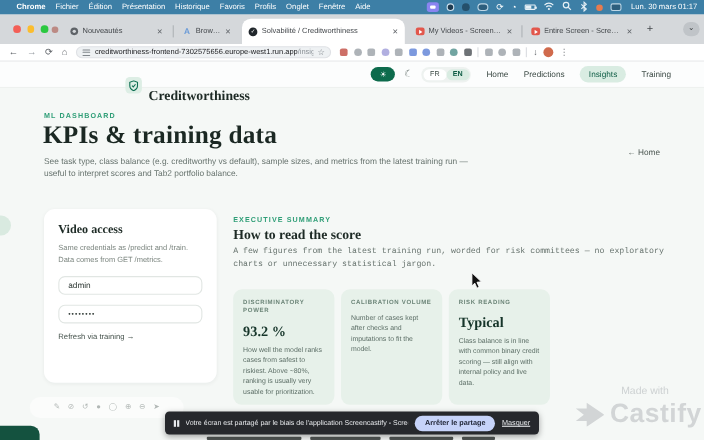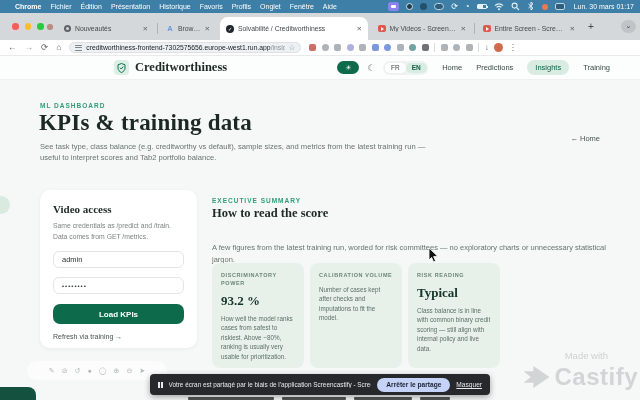--- a/index.html
+++ b/index.html
@@ -71,21 +71,21 @@
   .vsep { width:1px; height:9px; background:#dadce0; }
   .dl { color:#5f6368; font-size:8px; }
   .avatar { width:9px; height:9px; border-radius:50%; background:#d06a4c; }
   .kebab { color:#5f6368; font-size:8px; letter-spacing:0; }
 
   
   .appheader { position:absolute; top:56px; left:0; width:640px; height:24px; background:#fcfdfd;
     border-bottom:1px solid #eef1ef; z-index:40; }
   .brandwrap { position:absolute; left:114px; top:4px; display:flex; align-items:center; gap:6px; }
   .logo { width:15px; height:15px; border-radius:4px; background:#ddeee5; display:flex; align-items:center; justify-content:center; }
-  .brand { font-size:12.5px; font-weight:bold; color:#1d2a25; }
+  .brand { font-size:12.5px; font-weight:bold; color:#1d2a25;margin-top:20px; }
   .hctrl { position:absolute; right:30px; top:4px; display:flex; align-items:center; gap:8px; }
   .themepill { width:22px; height:13px; border-radius:7px; background:#0d6b4c; color:#fff; font-size:7px;
     display:flex; align-items:center; justify-content:center; }
   .moon { color:#5f6b67; font-size:9px; }
   .langtoggle { display:flex; align-items:center; background:#eef2f0; border-radius:8px; padding:1.5px; height:14px; }
   .langseg { font-size:6.5px; padding:1.5px 6px; border-radius:6px; color:#5a655f; }
   .langseg.fr { background:#ffffff; color:#3c4a45; }
   .langseg.en { background:#d9ece2; color:#0d5c44; font-weight:bold; }
   .nav { display:flex; align-items:center; gap:14px; margin-left:6px; }
   .navitem { font-size:7.5px; color:#3c4a45; }
@@ -106,21 +106,21 @@
   .sc-input { margin-top:9px; width:100%; height:17px; border:1px solid #e1e6e3; border-radius:6px;
     font-size:7.5px; color:#2d3733; padding:0 8px; background:#fff; font-family:"Liberation Sans","DejaVu Sans",sans-serif; display:block; }
   .sc-input.pw { font-size:6px; letter-spacing:1px; font-weight:bold; }
   .sc-btn { margin-top:10px; width:100%; height:20px; border:none; border-radius:7px; background:#0d6b4c;
     color:#fff; font-size:8px; font-weight:bold; display:block; }
   .sc-link { display:block; margin-top:9px; font-size:7px; color:#46534d; text-decoration:none; }
 
   
   .sum-eyebrow { position:absolute; left:212px; top:197px; }
   .sum-title { position:absolute; left:212px; top:206px; font-size:12.5px; font-weight:bold; color:#1d2a25; }
-  .sum-desc { position:absolute; left:212px; top:242px; width:400px; font-size:7.5px; line-height:1.55; color:#68746f; }
+  .sum-desc { position:absolute; left:212px; top:224px; width:400px; font-size:7.5px; line-height:1.55; color:#68746f;font-family:Liberation Mono, monospace; }
 
   
   .kpirow { position:absolute; left:212px; top:263px; display:flex; gap:6px; z-index:5; }
   .kpicard { width:92px; height:105px; background:#e7f1ea; border-radius:8px; padding:9px 9px; }
   .kpi-label { font-size:5.5px; font-weight:bold; letter-spacing:.6px; color:#6c8578; line-height:1.45; }
   .kpi-value { margin-top:5px; font-size:13px; font-weight:bold; color:#16352a; }
   .kpi-text { margin-top:5px; font-size:6.3px; line-height:1.5; color:#5d6f67; }
 
   
   .mintsliver { position:absolute; left:0; top:196px; width:10px; height:18px; background:#d9eae0; border-radius:0 9px 9px 0; }
@@ -310,21 +310,20 @@
 <div class="hero-desc">See task type, class balance (e.g. creditworthy vs default), sample sizes, and metrics from the latest training run — useful to interpret scores and Tab2 portfolio balance.</div>
 <a class="homelink">← Home</a>
 
 <span class="mintsliver"></span>
 
 <div class="securecard">
   <div class="sc-title serif">Video access</div>
   <div class="sc-desc">Same credentials as /predict and /train. Data comes from GET /metrics.</div>
   <input class="sc-input" readonly="" value="admin" style="">
   <input class="sc-input pw" readonly="" value="••••••••" style="">
-  <button class="sc-btn">Load KPIs</button>
   <a class="sc-link">Refresh via training →</a>
 </div>
 
 <div class="eyebrow sum-eyebrow">EXECUTIVE SUMMARY</div>
 <div class="serif sum-title">How to read the score</div>
 <div class="sum-desc">A few figures from the latest training run, worded for risk committees — no exploratory charts or unnecessary statistical jargon.</div>
 
 <div class="kpirow">
   <div class="kpicard">
     <div class="kpi-label">DISCRIMINATORY POWER</div>

